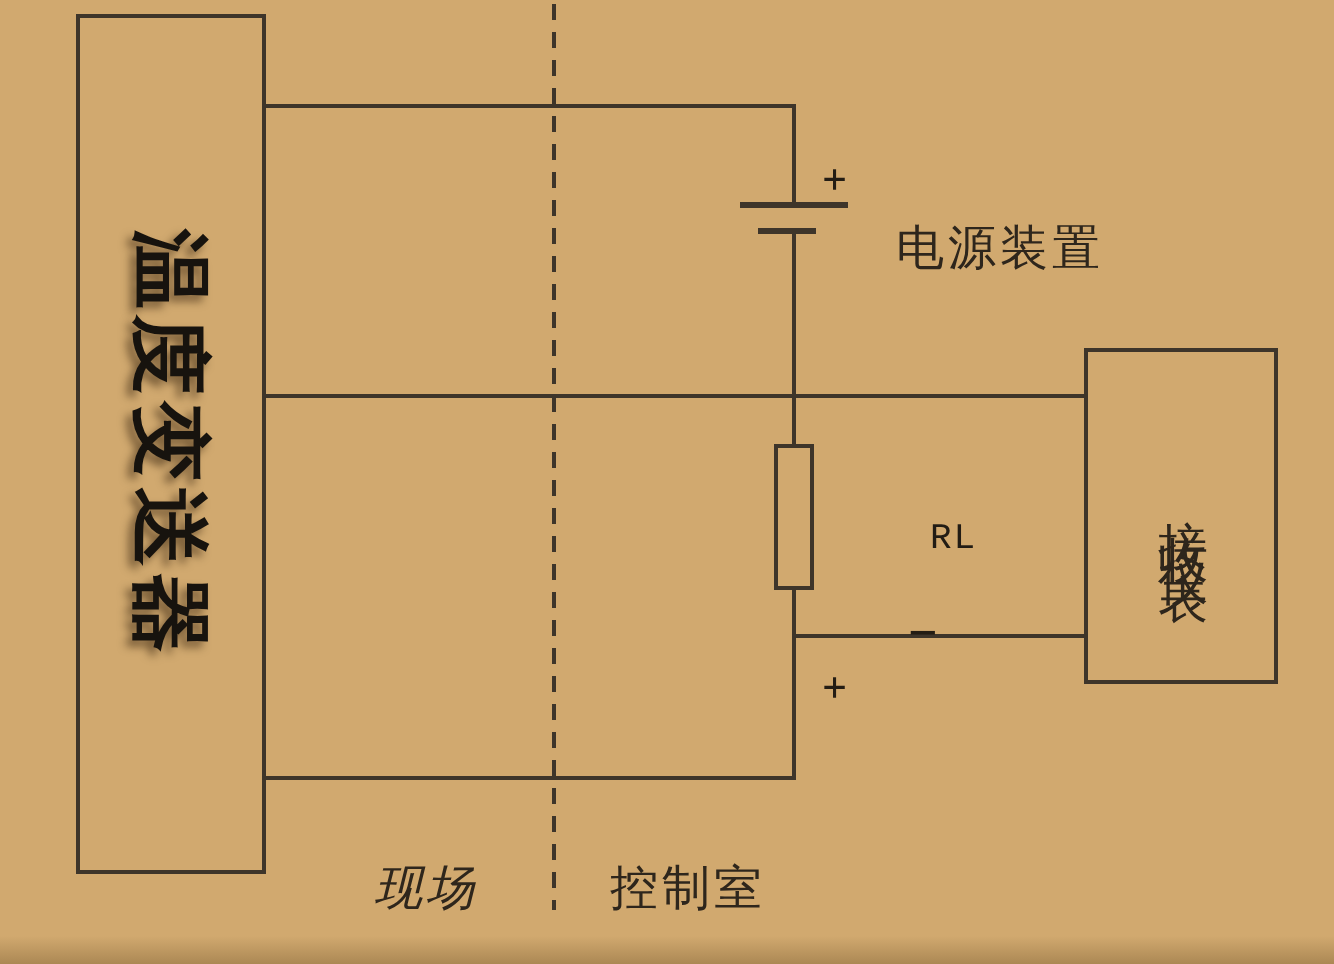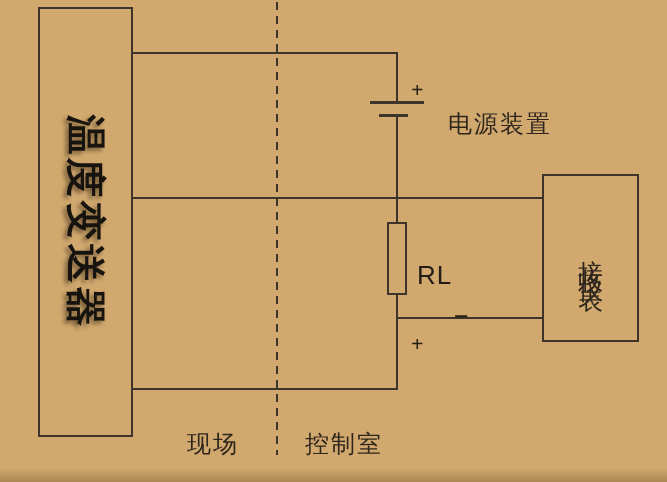--- a/index.html
+++ b/index.html
@@ -23,21 +23,21 @@
   }
   
   #receiver-label{
     position:absolute;left:542px;top:174px;width:97px;height:168px;
     display:flex;align-items:center;justify-content:center;
     writing-mode:vertical-rl;text-orientation:upright;
     font-size:25px;letter-spacing:9px;color:#2e261c;
   }
   .cjk24{font-size:24px;letter-spacing:2px;}
   .plus{font-size:22px;font-weight:bold;color:#241d14;}
-  #resistor-label{font-family:Liberation Sans, sans-serif;font-size:26px;color:#221c14;letter-spacing:1px;}
+  #resistor-label{font-family:Liberation Mono, monospace;font-size:18px;color:#221c14;letter-spacing:1px;margin-left:48px;}
   #minus-mark{font-size:26px;font-weight:bold;color:#241d14;line-height:26px;}
   #boundary-dashed-line{
     position:absolute;left:276px;top:2px;width:2px;height:453px;
     background:repeating-linear-gradient(to bottom,#3e352a 0px,#3e352a 8px,transparent 8px,transparent 14px);
   }
   #bottom-shade{
     position:absolute;left:0;bottom:0;width:667px;height:14px;
     background:linear-gradient(to bottom,rgba(110,82,40,0),rgba(110,82,40,0.38));
   }
 </style>
@@ -72,17 +72,17 @@
   <div id="boundary-dashed-line"></div>
 
   <div class="label plus" style="left:411px;top:77px;">+</div>
   <div class="label cjk24" style="left:428px;top:108px;margin-left:20px;">电源装置</div>
 
   <div class="label" id="resistor-label" style="left:417px;top:260px;">RL</div>
 
   <div class="label" id="minus-mark" style="left:454px;top:304px;">−</div>
   <div class="label plus" style="left:411px;top:331px;">+</div>
 
-  <div class="label cjk24" style="left:187px;top:428px;">现场</div>
+  <div class="label cjk24" style="left:187px;top:428px;font-style:italic;">现场</div>
   <div class="label cjk24" style="left:305px;top:428px;">控制室</div>
 
   <div id="bottom-shade"></div>
 </div>
 
 </body></html>

